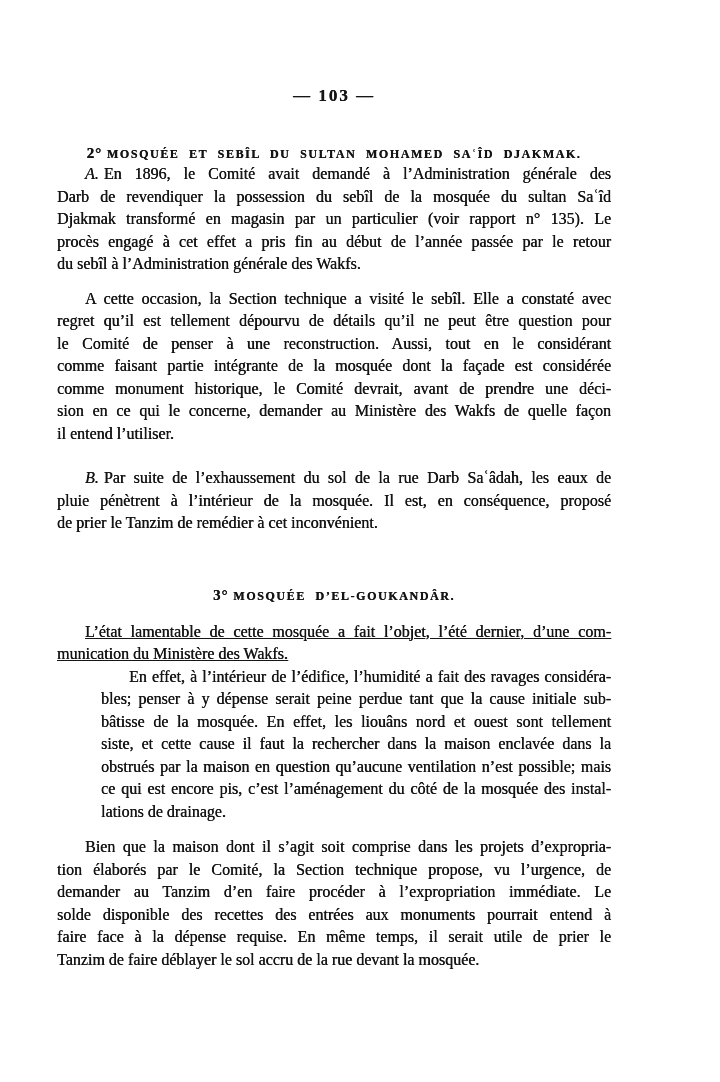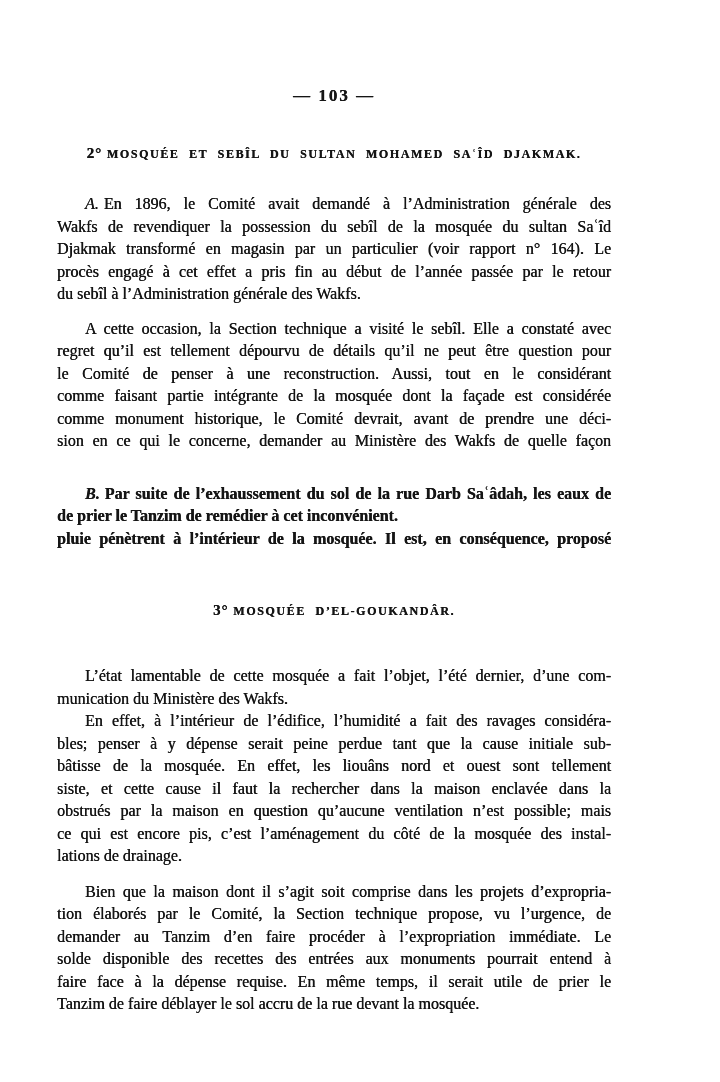--- a/index.html
+++ b/index.html
@@ -42,54 +42,55 @@
     line-height: 22.5px;
     text-shadow: 0.35px 0 0 currentColor;
   }
   .line { text-align: justify; text-align-last: justify; }
   .line.last { text-align-last: auto; }
   .line.first { text-indent: 28px; }
   .lead { font-style: italic; padding-right: 5px; }
 
   
   .block-heading-djakmak   { margin-top: 38px; }
-  .block-para-a            { margin-top: 30px; }
+  .block-para-a            { }
   .block-para-occasion     { margin-top: 12px; }
-  .block-para-b            { margin-top: 30px; font-weight: bold; }
+  .block-para-b            { margin-top: 22px; }
   .block-heading-goukandar { margin-top: 51px; }
-  .block-para-etat         { margin-top: 45px; }
-  .block-para-eneffet      { margin-top: 0; }
+  .block-para-etat         { margin-top: 16px; text-decoration: underline; }
+  .block-para-eneffet      { margin-top: 0; margin-left: 44px; }
   .block-para-bienque      { margin-top: 13px; }
 </style>
 </head>
 <body>
 
 <div class="page" style="color: rgb(21, 21, 21); background: rgb(255, 255, 255);">
   <div class="page-number">— 103 —</div>
   <div class="page-body">
       <div class="block block-heading-djakmak heading"><span class="heading-prefix">2° </span><span class="heading-title">MOSQUÉE ET SEBÎL DU SULTAN MOHAMED SAʿÎD DJAKMAK.</span></div>
       <div class="block block-para-a paragraph">
         <div class="line first"><i class="lead">A.</i>En 1896, le Comité avait demandé à l’Administration générale des</div>
-        <div class="line">Wakfs de revendiquer la possession du sebîl de la mosquée du sultan Saʿîd</div>
-        <div class="line">Djakmak transformé en magasin par un particulier (voir rapport n° 164). Le</div>
+        <div class="line">Darb de revendiquer la possession du sebîl de la mosquée du sultan Saʿîd</div>
+        <div class="line">Djakmak transformé en magasin par un particulier (voir rapport n° 135). Le</div>
         <div class="line">procès engagé à cet effet a pris fin au début de l’année passée par le retour</div>
         <div class="line last">du sebîl à l’Administration générale des Wakfs.</div>
       </div>
       <div class="block block-para-occasion paragraph">
         <div class="line first">A cette occasion, la Section technique a visité le sebîl. Elle a constaté avec</div>
         <div class="line">regret qu’il est tellement dépourvu de détails qu’il ne peut être question pour</div>
         <div class="line">le Comité de penser à une reconstruction. Aussi, tout en le considérant</div>
         <div class="line">comme faisant partie intégrante de la mosquée dont la façade est considérée</div>
         <div class="line">comme monument historique, le Comité devrait, avant de prendre une déci-</div>
         <div class="line">sion en ce qui le concerne, demander au Ministère des Wakfs de quelle façon</div>
+        <div class="line last">il entend l’utiliser.</div>
       </div>
       <div class="block block-para-b paragraph">
         <div class="line first"><i class="lead">B.</i>Par suite de l’exhaussement du sol de la rue Darb Saʿâdah, les eaux de</div>
+        <div class="line">pluie pénètrent à l’intérieur de la mosquée. Il est, en conséquence, proposé</div>
         <div class="line last">de prier le Tanzim de remédier à cet inconvénient.</div>
-        <div class="line">pluie pénètrent à l’intérieur de la mosquée. Il est, en conséquence, proposé</div>
       </div>
       <div class="block block-heading-goukandar heading"><span class="heading-prefix">3° </span><span class="heading-title">MOSQUÉE D’EL-GOUKANDÂR.</span></div>
       <div class="block block-para-etat paragraph">
         <div class="line first">L’état lamentable de cette mosquée a fait l’objet, l’été dernier, d’une com-</div>
         <div class="line last">munication du Ministère des Wakfs.</div>
       </div>
       <div class="block block-para-eneffet paragraph">
         <div class="line first">En effet, à l’intérieur de l’édifice, l’humidité a fait des ravages considéra-</div>
         <div class="line">bles; penser à y dépense serait peine perdue tant que la cause initiale sub-</div>
         <div class="line">bâtisse de la mosquée. En effet, les liouâns nord et ouest sont tellement</div>

